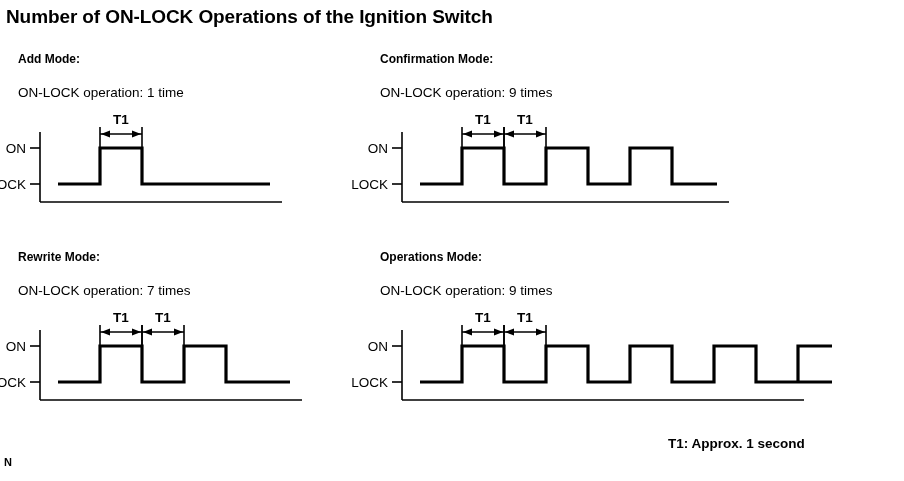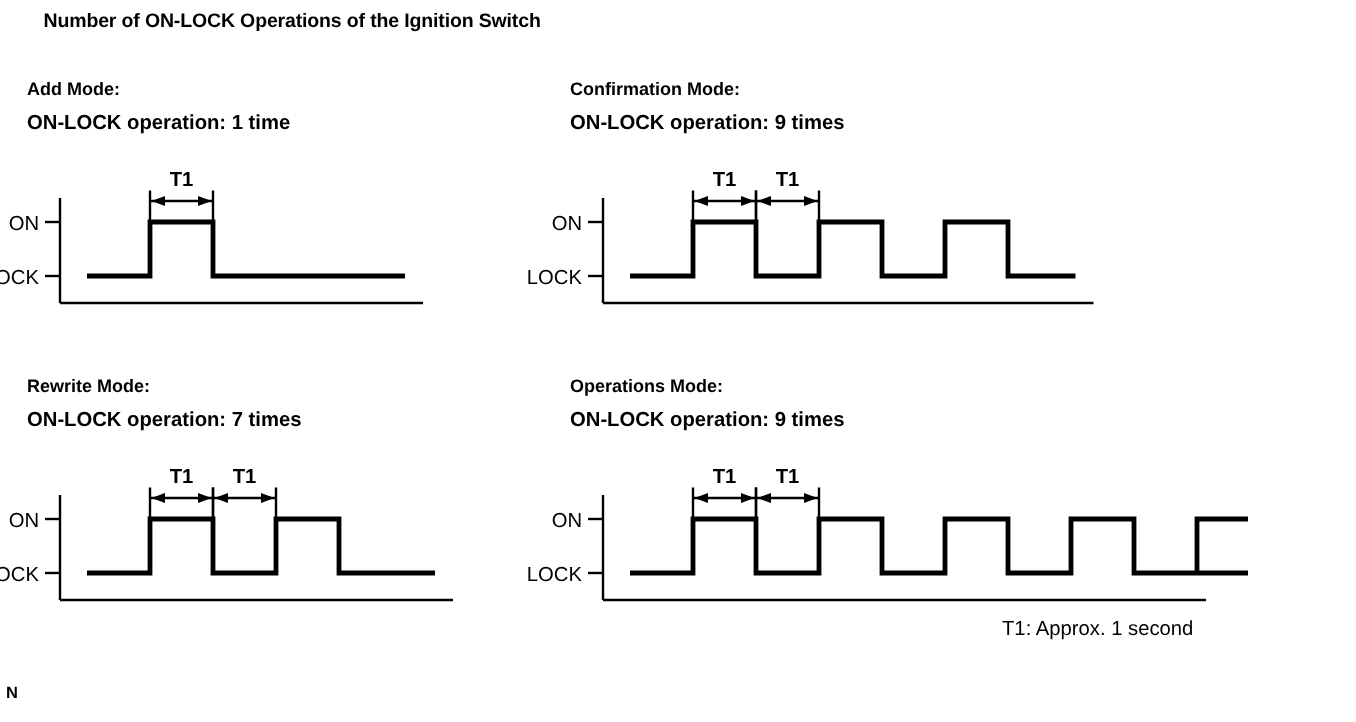--- a/index.html
+++ b/index.html
@@ -10,45 +10,45 @@
   body {
     width: 904px;
     height: 481px;
     position: relative;
     font-family: "Liberation Sans", sans-serif;
     color: #000000;
     overflow: hidden;
   }
   #page-title {
     position: absolute;
-    left: 29px;
+    left: 6px;
     top: 6px;
-    font-size: 13px;
+    font-size: 19px;
     font-weight: bold;
     letter-spacing: -0.1px;
     white-space: nowrap;
     text-align: right;
   }
   .panel {
     position: absolute;
   }
   .panel-heading {
     position: absolute;
     left: 0;
     top: 0;
     font-size: 12px;
     font-weight: bold;
     white-space: nowrap;
   }
   .panel-subtitle {
     position: absolute;
     left: 0;
-    top: 22px;
-    font-size: 13.5px;
-    font-weight: bold;
+    top: 33px;
+    font-size: 13.5px;
+    font-weight: normal;
     white-space: nowrap;
   }
   .wave-wrap {
     position: absolute;
     left: -48px;
     top: 58px;
   }
   .wave-svg {
     display: block;
   }
@@ -59,23 +59,24 @@
   }
   .t1-label {
     font-family: "Liberation Sans", sans-serif;
     font-size: 13.5px;
     font-weight: bold;
     fill: #000000;
   }
   #footnote {
     position: absolute;
     left: 668px;
-    top: 411px;
-    font-size: 13.5px;
-    white-space: nowrap;
+    top: 436px;
+    font-size: 13.5px;
+    white-space: nowrap;
+    font-weight: bold;
   }
   #corner-mark {
     position: absolute;
     left: 4px;
     top: 456px;
     font-size: 11px;
     font-weight: bold;
     white-space: nowrap;
   }
 </style>

